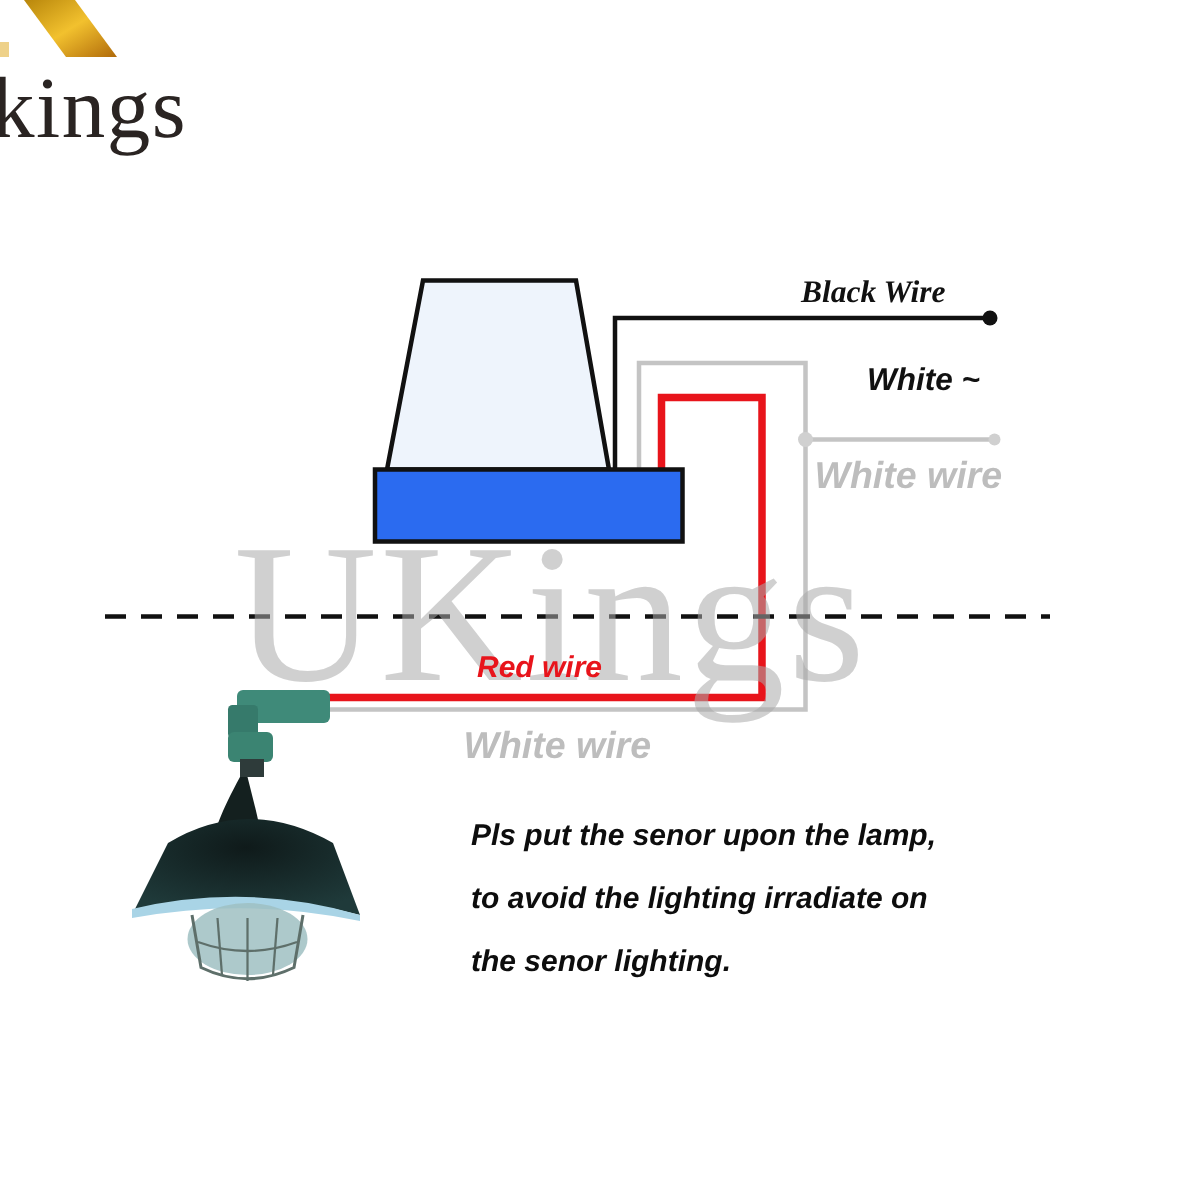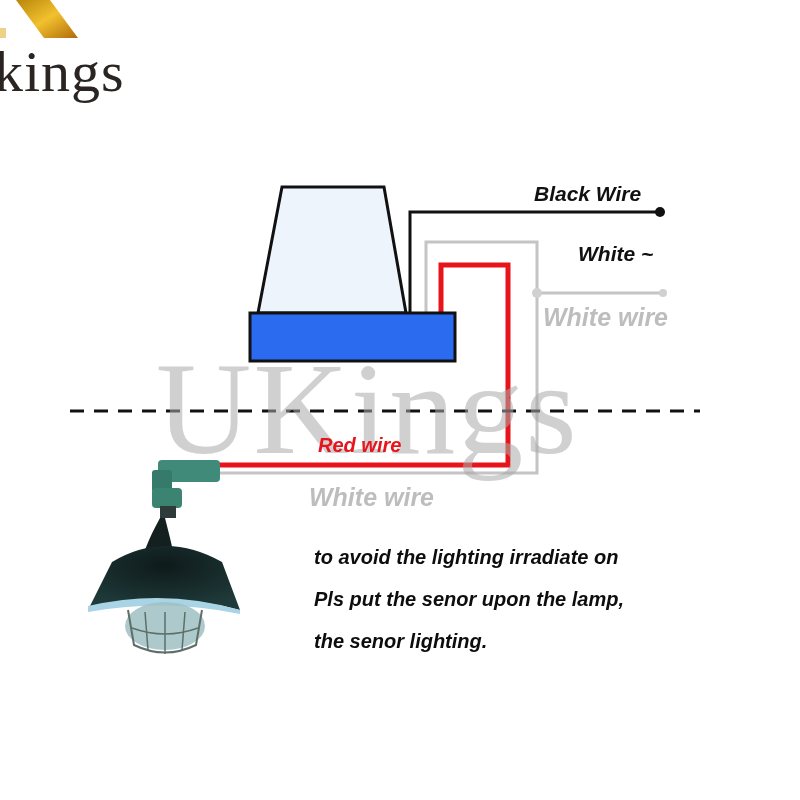--- a/index.html
+++ b/index.html
@@ -72,23 +72,23 @@
     <line x1="165" y1="612" x2="165" y2="654" stroke="#5e6f6a" stroke-width="1.5"></line>
     <line x1="185" y1="612" x2="182" y2="650" stroke="#5e6f6a" stroke-width="1.5"></line>
     <path d="M132,628 Q165,640 198,628" fill="none" stroke="#5e6f6a" stroke-width="1.5"></path>
   </g>
 </svg>
 
 <div class="abs logo-text">kings</div>
 
 <div class="abs watermark">UKings</div>
 
-<div class="abs lbl lbl-black" style="left:534px; top:182px;">Black Wire</div>
+<div class="abs lbl lbl-black" style="left:534px; top:182px;font-family:Liberation Serif, serif;">Black Wire</div>
 <div class="abs lbl lbl-black" style="left:578px; top:242px;">White ~</div>
 <div class="abs lbl lbl-white" style="left:543px; top:303px;">White wire</div>
 <div class="abs lbl lbl-red" style="left:318px; top:434px;">Red wire</div>
 <div class="abs lbl lbl-white" style="left:309px; top:483px;">White wire</div>
 
 <div class="abs note">
+  <div>Pls put the senor upon the lamp,</div>
   <div>to avoid the lighting  irradiate on</div>
-  <div>Pls put the senor upon the lamp,</div>
   <div>the senor lighting.</div>
 </div>
 
 </body></html>

